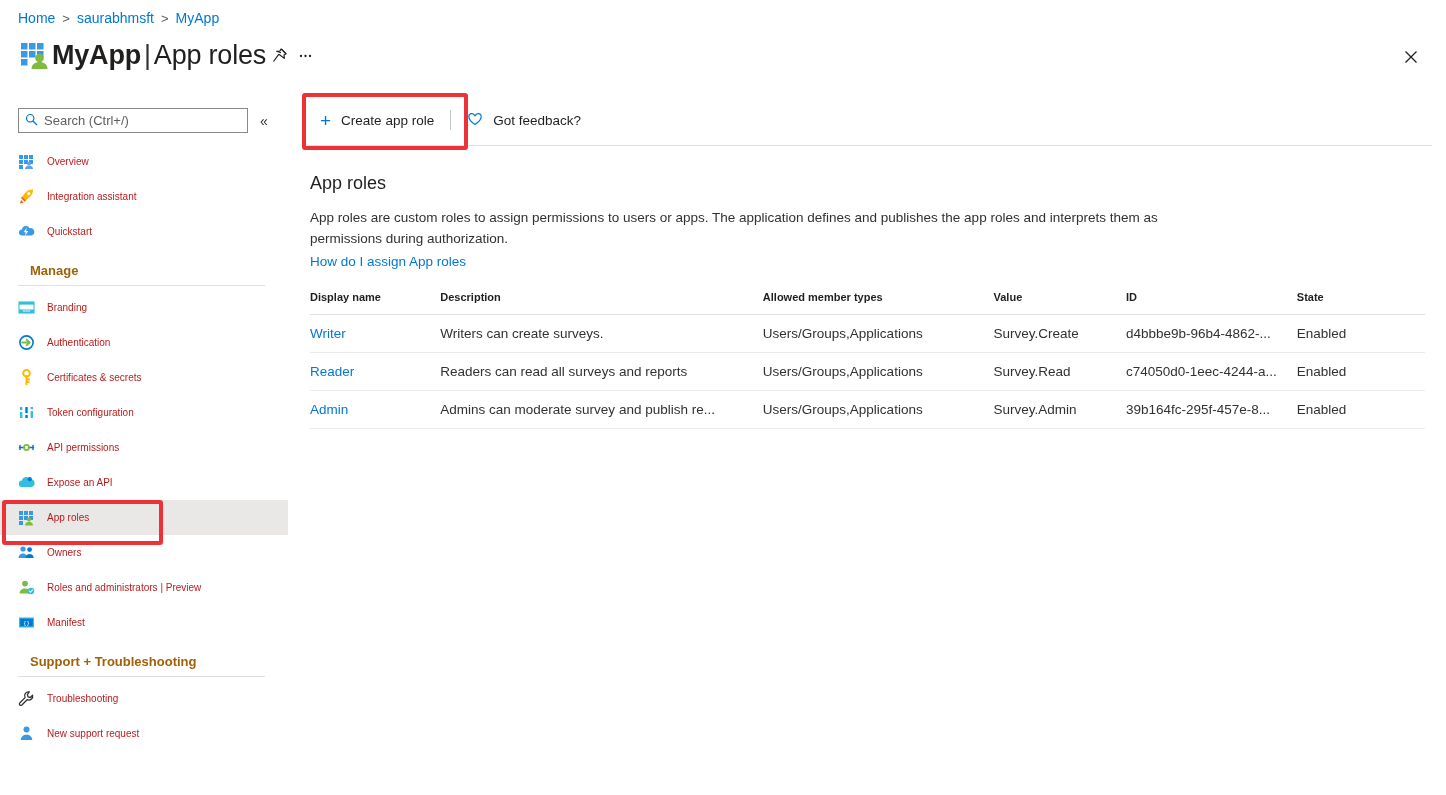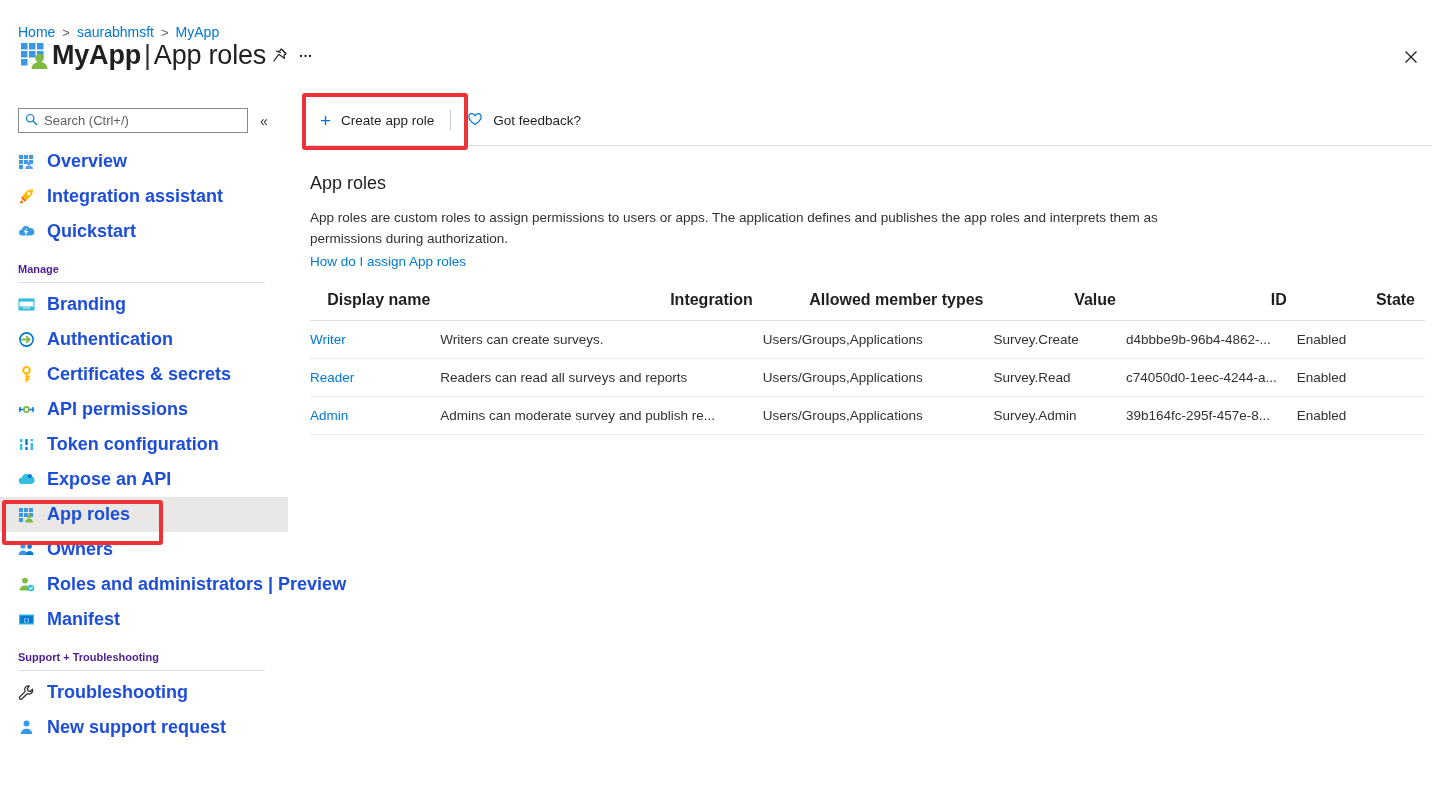--- a/index.html
+++ b/index.html
@@ -12,21 +12,20 @@
     overflow: hidden;
   }
   a { text-decoration: none; }
 
   
   .breadcrumb {
     position: absolute; left: 18px; top: 10px;
     font-size: 14px; color: #0078d4;
     display: flex; align-items: center; gap: 7px;
     white-space: nowrap;
-    margin-top: 14px;
   }
   .breadcrumb .crumb { color: #0078d4; cursor: pointer; }
   .breadcrumb .sep { color: #605e5c; font-size: 13px; }
 
   
   .title-row {
     position: absolute; left: 18px; top: 38px;
     display: flex; align-items: center; 
   }
   .app-icon { width: 34px; height: 34px; position: relative; flex: none; }
@@ -72,26 +71,26 @@
     font-size: 14px; color: #323130; cursor: pointer;
     line-height: 1; user-select: none;
   }
 
   .navlist { position: absolute; left: 0; top: 40px; width: 300px; }
   .nav-item {
     height: 35px; display: flex; align-items: center;
     padding-left: 18px; gap: 12px; cursor: pointer; position: relative;
   }
   .nav-item.selected { background: #e9e8e7; width: 288px; }
-  .nav-item .label { font-size: 18px; color: #1d4ed8; white-space: nowrap; font-weight: bold; }
+  .nav-item .label { font-size: 10px; color: #b91c1c; white-space: nowrap; }
   .nav-icon { width: 17px; height: 17px; flex: none; position: relative; }
 
   .nav-section {
-    padding-left: 18px; padding-top: 14px;
-    font-size: 11px; font-weight: 700; color: #4c1d95;
+    padding-left: 30px; padding-top: 14px;
+    font-size: 13px; font-weight: 700; color: #a16207;
   }
   .nav-divider {
     margin: 7px 0 4px 18px; width: 247px; height: 1px; background: #e1dfdd;
   }
 
   
   .main { position: absolute; left: 300px; top: 94px; right: 0; bottom: 0; }
 
   .cmdbar {
     position: relative; height: 52px;
@@ -122,21 +121,21 @@
     display: inline-block; margin: 4px 0 0 10px;
     font-size: 13.5px; color: #0078d4; cursor: pointer;
   }
 
   
   .roles-table {
     margin: 21px 0 0 10px; width: 1115px;
     border-collapse: collapse; table-layout: fixed;
   }
   .roles-table th {
-    text-align: right; font-size: 16px; font-weight: 700; color: #201f1e;
+    text-align: left; font-size: 11px; font-weight: 700; color: #201f1e;
     padding: 0 10px 11px 0; border-bottom: 1px solid #e1dfdd;
     white-space: nowrap;
   }
   .roles-table td {
     font-size: 13.5px; color: #323130; padding: 11px 10px 11px 0;
     border-bottom: 1px solid #edebe9;
     white-space: nowrap; overflow: hidden; text-overflow: ellipsis;
   }
   .roles-table td.namecell a { color: #0078d4; cursor: pointer; }
   .col-name  { width: 122px; }
@@ -292,40 +291,40 @@
           <circle cx="8.5" cy="4.3" r="3.3" fill="none" stroke="#ffb900" stroke-width="2"></circle>
           <path d="M8.5 7.2v8M8.5 10.6h2.6M8.5 13.1h2.2" stroke="#ffb900" stroke-width="2" stroke-linecap="round"></path>
         </svg>
       </span>
       <span class="label">Certificates &amp; secrets</span>
     </div>
 
     <div class="nav-item">
       <span class="nav-icon">
         <svg width="17" height="17" viewBox="0 0 17 17">
-          <path d="M1.5 8.5h5M10.5 8.5h5" stroke="#0078d4" stroke-width="1.5" stroke-linecap="round"></path>
-          <circle cx="8.5" cy="8.5" r="2.6" fill="none" stroke="#7fba42" stroke-width="1.6"></circle>
-          <path d="M2 6.6v3.8M15 6.6v3.8" stroke="#0078d4" stroke-width="1.5" stroke-linecap="round"></path>
-        </svg>
-      </span>
-      <span class="label">API permissions</span>
-    </div>
-
-    <div class="nav-item">
-      <span class="nav-icon">
-        <svg width="17" height="17" viewBox="0 0 17 17">
           <rect x="2" y="3" width="2.4" height="11" fill="#32bedd"></rect>
           <rect x="7.3" y="3" width="2.4" height="11" fill="#0078d4"></rect>
           <rect x="12.6" y="3" width="2.4" height="11" fill="#32bedd"></rect>
           <rect x="1.3" y="6.2" width="3.8" height="1.8" fill="#fff"></rect>
           <rect x="6.6" y="9.1" width="3.8" height="1.8" fill="#fff"></rect>
           <rect x="11.9" y="5.3" width="3.8" height="1.8" fill="#fff"></rect>
         </svg>
       </span>
       <span class="label">Token configuration</span>
+    </div>
+
+    <div class="nav-item">
+      <span class="nav-icon">
+        <svg width="17" height="17" viewBox="0 0 17 17">
+          <path d="M1.5 8.5h5M10.5 8.5h5" stroke="#0078d4" stroke-width="1.5" stroke-linecap="round"></path>
+          <circle cx="8.5" cy="8.5" r="2.6" fill="none" stroke="#7fba42" stroke-width="1.6"></circle>
+          <path d="M2 6.6v3.8M15 6.6v3.8" stroke="#0078d4" stroke-width="1.5" stroke-linecap="round"></path>
+        </svg>
+      </span>
+      <span class="label">API permissions</span>
     </div>
 
     <div class="nav-item">
       <span class="nav-icon">
         <svg width="17" height="17" viewBox="0 0 17 17">
           <path d="M4.2 13a3.2 3.2 0 01-.2-6.4 4.2 4.2 0 017.9-1.3A3.3 3.3 0 1113.3 13z" fill="#32bedd"></path>
           <circle cx="11.8" cy="5.2" r="2.1" fill="#0078d4"></circle>
         </svg>
       </span>
       <span class="label">Expose an API</span>
@@ -430,21 +429,21 @@
   </div>
 
   <div class="section-title">App roles</div>
   <div class="section-desc">App roles are custom roles to assign permissions to users or apps. The application defines and publishes the app roles and interprets them as permissions during authorization.</div>
   <a class="help-link">How do I assign App roles</a>
 
   <table class="roles-table">
     <thead>
       <tr>
         <th class="col-name">Display name</th>
-        <th class="col-desc">Integration</th>
+        <th class="col-desc">Description</th>
         <th class="col-types">Allowed member types</th>
         <th class="col-value">Value</th>
         <th class="col-id">ID</th>
         <th class="col-state">State</th>
       </tr>
     </thead>
     <tbody>
       <tr>
         <td class="col-name namecell"><a>Writer</a></td>
         <td class="col-desc">Writers can create surveys.</td>

